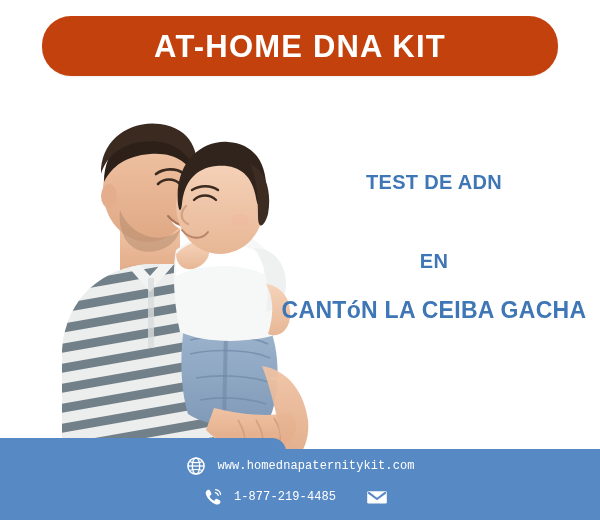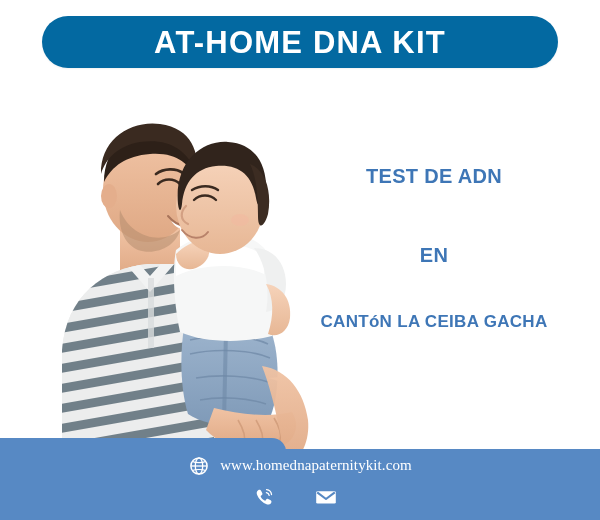--- a/index.html
+++ b/index.html
@@ -27,22 +27,22 @@
     left: 0;
     top: 0;
     width: 600px;
     height: 88px;
   }
   .title-pill {
     position: absolute;
     left: 42px;
     top: 16px;
     width: 516px;
-    height: 52px;
-    background: #0369a1;
+    height: 60px;
+    background: #c2410c;
     border-radius: 29px;
     display: flex;
     align-items: center;
     justify-content: center;
     box-shadow: 0 1px 2px rgba(0,0,0,0.06);
   }
   .title-text {
     color: #ffffff;
     font-size: 31px;
     font-weight: bold;
@@ -71,35 +71,35 @@
   
   .text-column {
     position: absolute;
     left: 268px;
     top: 150px;
     width: 332px;
     height: 180px;
     display: flex;
     flex-direction: column;
     align-items: center;
-    justify-content: flex-end;
+    justify-content: flex-start;
   }
   .headline {
     color: #3e76b6;
     font-size: 20px;
     font-weight: bold;
     letter-spacing: 0.3px;
     text-align: center;
     line-height: 1;
     white-space: nowrap;
     font-family: "Liberation Sans", sans-serif;
   }
   .line-1 { margin-top: 22px; }
   .line-2 { margin-top: 59px; }
-  .line-3 { margin-top: 48px; font-size: 17px; }
+  .line-3 { margin-top: 28px; font-size: 23px; }
 
   
   .footer {
     position: absolute;
     left: 0;
     bottom: 0;
     width: 600px;
     height: 82px;
   }
   .footer-shape-left {
@@ -146,26 +146,26 @@
     display: inline-flex;
     align-items: center;
     justify-content: center;
     width: 22px;
     height: 22px;
     margin-right: 10px;
     flex: none;
   }
   .contact-text {
     color: #ffffff;
-    font-size: 15px;
+    font-size: 12px;
     font-weight: normal;
     letter-spacing: 0.1px;
     line-height: 1;
     white-space: nowrap;
-    font-family: Liberation Serif, serif;
+    font-family: Liberation Mono, monospace;
   }
 </style>
 </head>
 <body>
 
 <div class="poster">
 
   <div class="header-band">
     <div class="title-pill">
       <span class="title-text">AT-HOME DNA KIT</span>
@@ -309,20 +309,21 @@
 
       <div class="footer-row footer-row-2">
         <div class="contact-item">
           <span class="contact-icon">
             <svg width="20" height="20" viewBox="0 0 20 20" xmlns="http://www.w3.org/2000/svg">
               <path d="M4.2 3.2 C5.6 2.4 6.6 2.9 7.2 4.1 L8.2 6.1 C8.7 7.1 8.4 7.7 7.6 8.3 L6.9 8.8 C6.6 9.0 6.6 9.3 6.8 9.8 C7.5 11.4 8.9 12.8 10.5 13.5 C11.0 13.7 11.3 13.7 11.5 13.4 L12.0 12.7 C12.6 11.9 13.2 11.6 14.2 12.1 L16.2 13.1 C17.4 13.7 17.9 14.7 17.1 16.1 C16.3 17.4 14.8 17.9 13.1 17.4 C9.0 16.2 4.1 11.3 2.9 7.2 C2.4 5.5 2.9 4.0 4.2 3.2 Z" fill="#ffffff"></path>
               <path d="M12.6 2.6 C15.1 2.9 17.2 5.0 17.5 7.5" fill="none" stroke="#ffffff" stroke-width="1.3" stroke-linecap="round"></path>
               <path d="M12.4 5.6 C13.8 5.9 14.9 7.0 15.2 8.4" fill="none" stroke="#ffffff" stroke-width="1.3" stroke-linecap="round"></path>
             </svg>
           </span>
+          <span class="contact-text">1-877-219-4485</span>
         </div>
 
         <div class="contact-item">
           <span class="contact-icon">
             <svg width="22" height="20" viewBox="0 0 22 20" xmlns="http://www.w3.org/2000/svg">
               <rect x="1.2" y="4.2" width="19.6" height="12.4" rx="1.4" fill="#ffffff"></rect>
               <path d="M2.2 5.4 L11 12.0 L19.8 5.4" fill="none" stroke="#5789c4" stroke-width="2.1" stroke-linejoin="round"></path>
             </svg>
           </span>
         </div>

